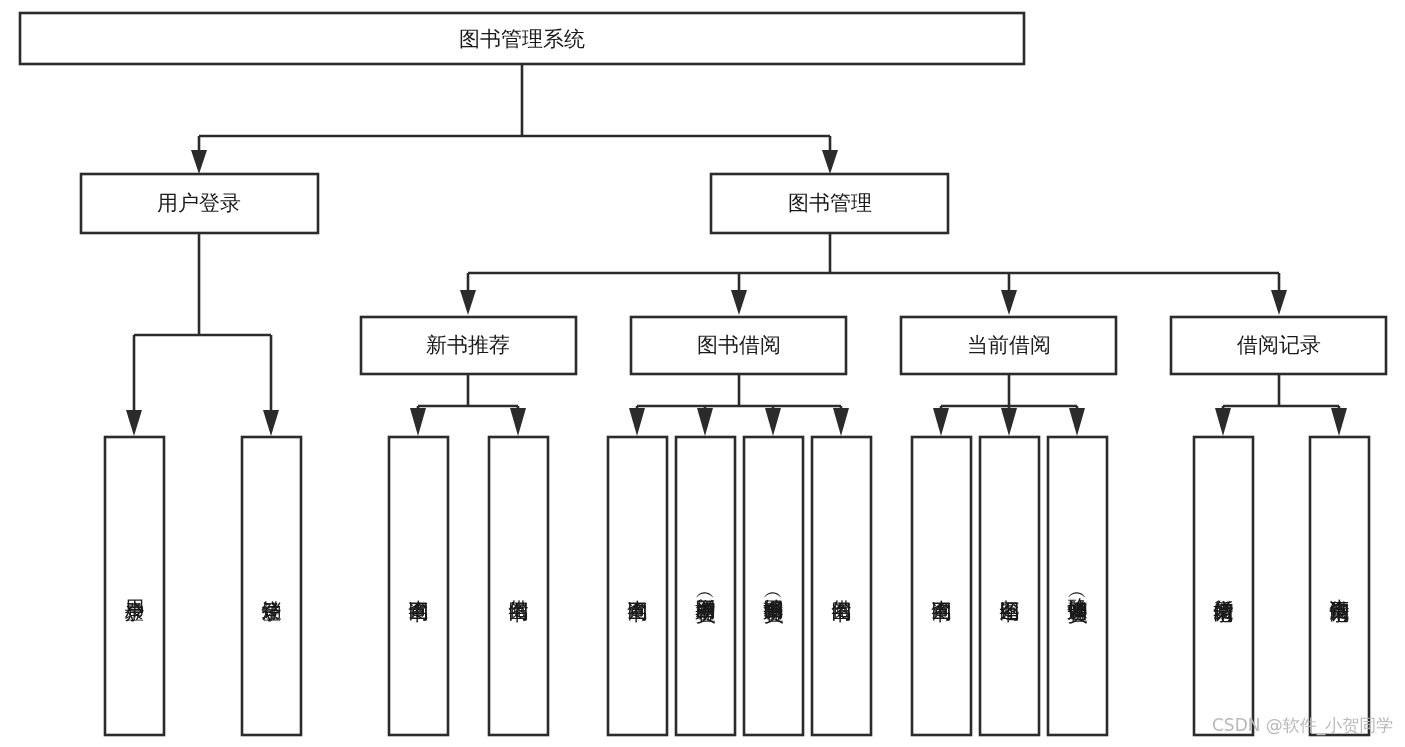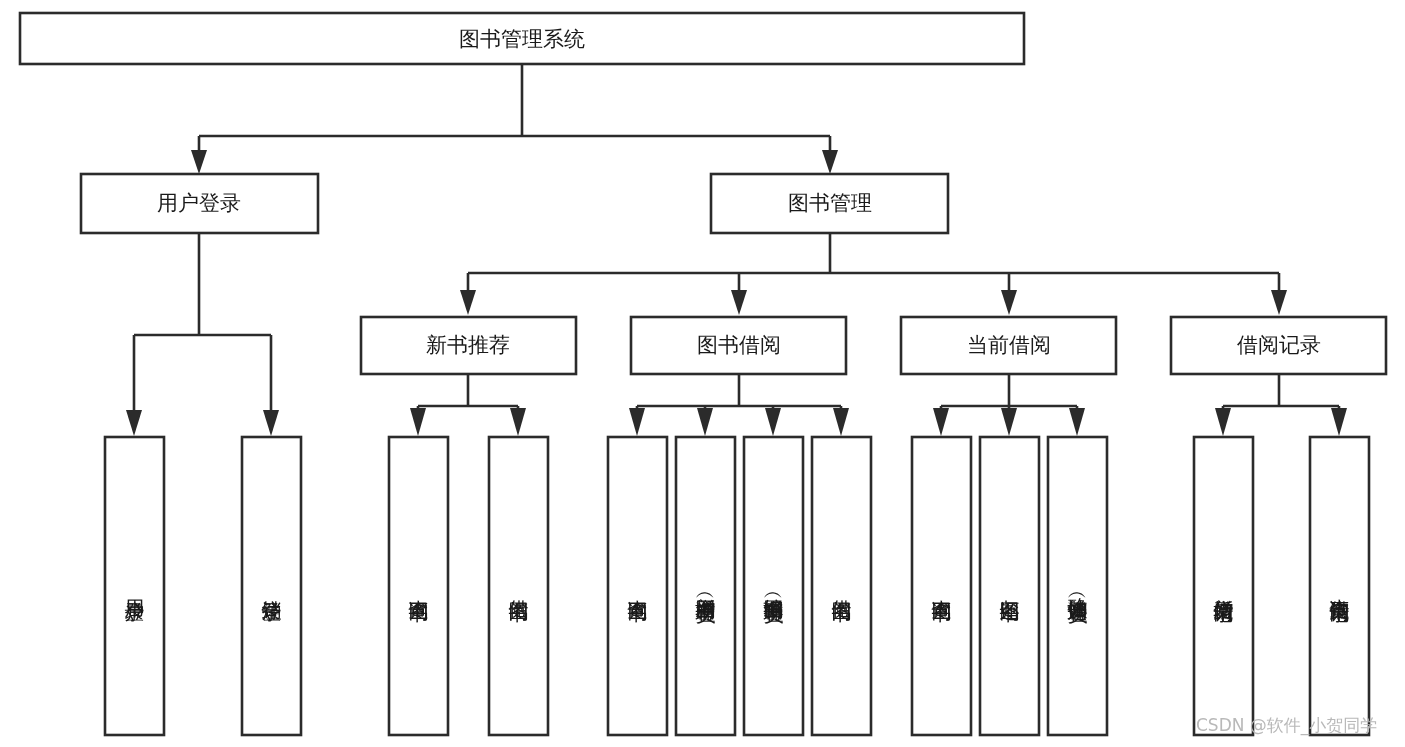--- a/index.html
+++ b/index.html
@@ -70,20 +70,21 @@
     align-items: center;
     justify-content: center;
   }
   .watermark {
     position: absolute;
     font-family: "DejaVu Sans", "Liberation Sans", sans-serif;
     font-size: 17px;
     color: #b9b9b9;
     white-space: nowrap;
     pointer-events: none;
+    padding-left: 16px;
   }
 </style>
 </head>
 <body>
 
 <div id="diagram-root">
 
   <svg class="diagram-canvas" viewBox="0 0 1405 747">
 
     <g>

